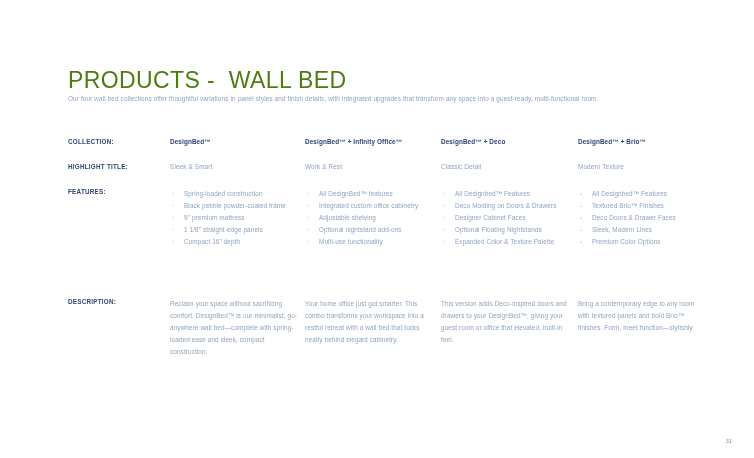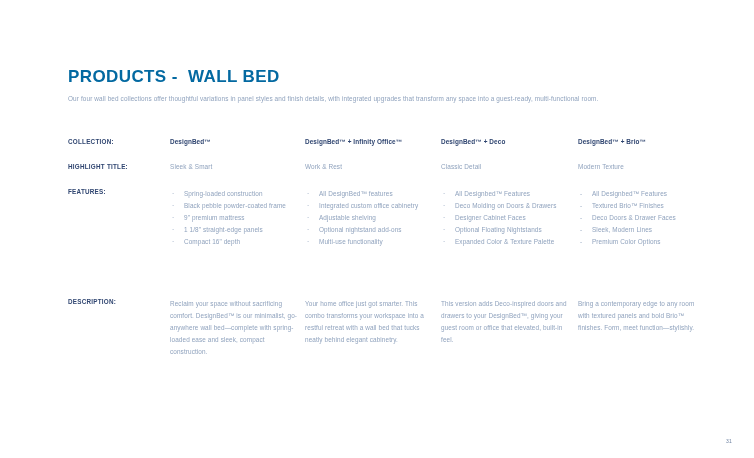--- a/index.html
+++ b/index.html
@@ -21,24 +21,24 @@
     position: absolute;
     inset: 0;
     background: #ffffff;
   }
 
   
   .page-title {
     position: absolute;
     left: 68px;
     top: 68px;
-    font-size: 17px;
+    font-size: 23px;
     letter-spacing: 0.4px;
-    font-weight: 700;
-    color: #0369a1;
+    font-weight: 400;
+    color: #4d7c0f;
     white-space: pre;
     line-height: 1.1;
   }
   .page-subtitle {
     position: absolute;
     left: 68px;
     top: 95px;
     font-size: 6.4px;
     letter-spacing: 0.12px;
     color: #8fa2bd;

